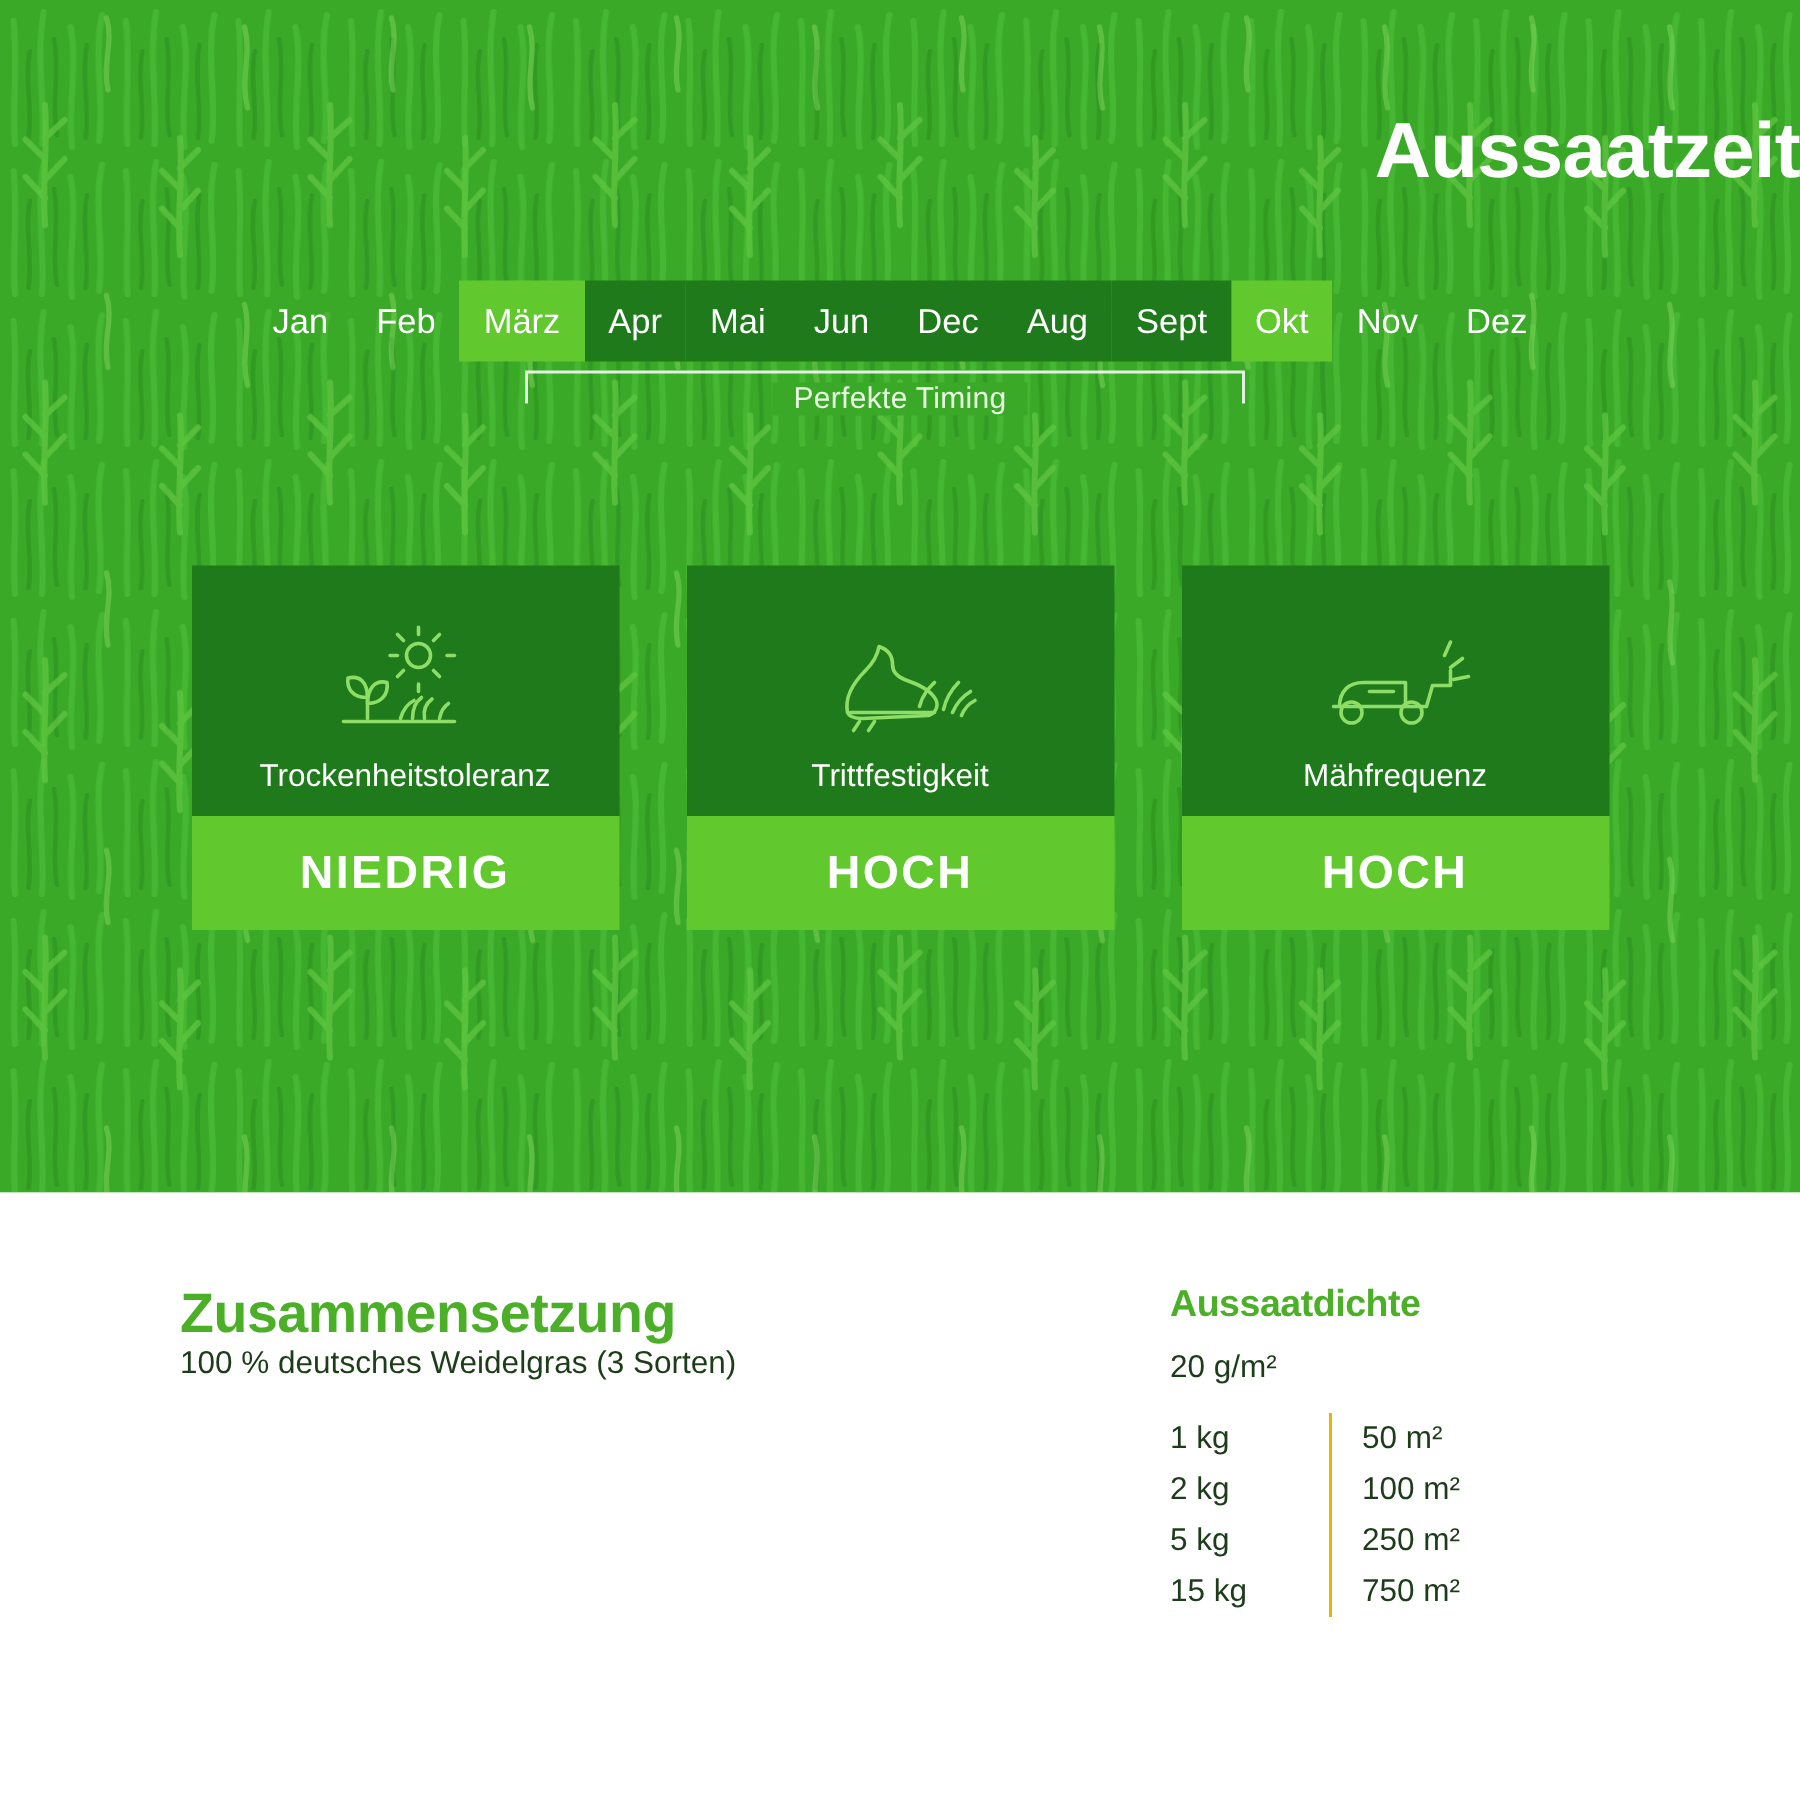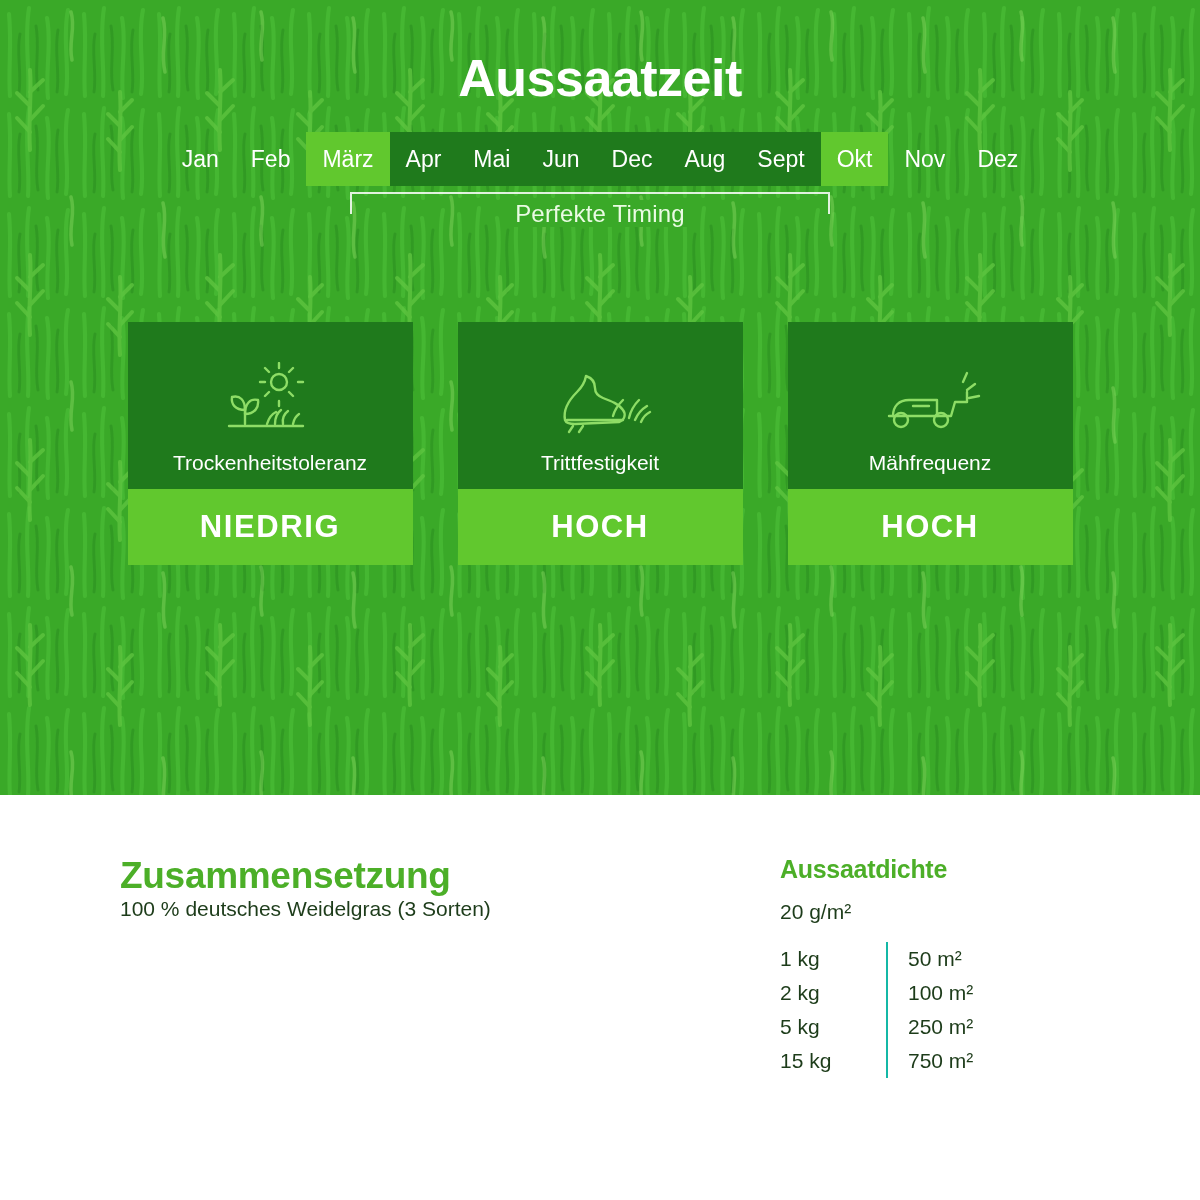--- a/index.html
+++ b/index.html
@@ -35,32 +35,32 @@
     opacity: 1;
     pointer-events: none;
   }
 
   .top-content {
     position: relative;
     z-index: 2;
   }
 
   .headline {
-    text-align: center;
+    text-align: right;
     color: #ffffff;
     font-size: 52px;
     font-weight: bold;
     letter-spacing: -0.5px;
-    padding-top: 48px;
+    padding-top: 71px;
     margin: 0;
   }
 
   
   .timeline-wrap {
-    margin-top: 24px;
+    margin-top: 56px;
     display: flex;
     justify-content: center;
   }
 
   .month-bar {
     display: flex;
     align-items: stretch;
     height: 54px;
   }
 
@@ -105,21 +105,21 @@
     box-sizing: border-box;
   }
 
   .bracket-label {
     position: absolute;
     left: 0;
     top: 14px;
     width: 1200px;
     text-align: center;
     color: #eafbe3;
-    font-size: 24px;
+    font-size: 20px;
     letter-spacing: 0.2px;
   }
   .bracket-label span {
     background: #3aa928;
     padding: 0 14px;
   }
 
   
   .cards {
     margin-top: 76px;
@@ -223,21 +223,21 @@
     padding: 5px 0;
     vertical-align: middle;
   }
 
   .density-table td.amount {
     width: 92px;
     padding-right: 14px;
   }
 
   .density-table td.area {
-    border-left: 2px solid #14b8a6;
+    border-left: 2px solid #eab308;
     padding-left: 20px;
   }
 </style>
 </head>
 <body>
 
 <div class="infographic">
 
   <div class="top-panel">
 

